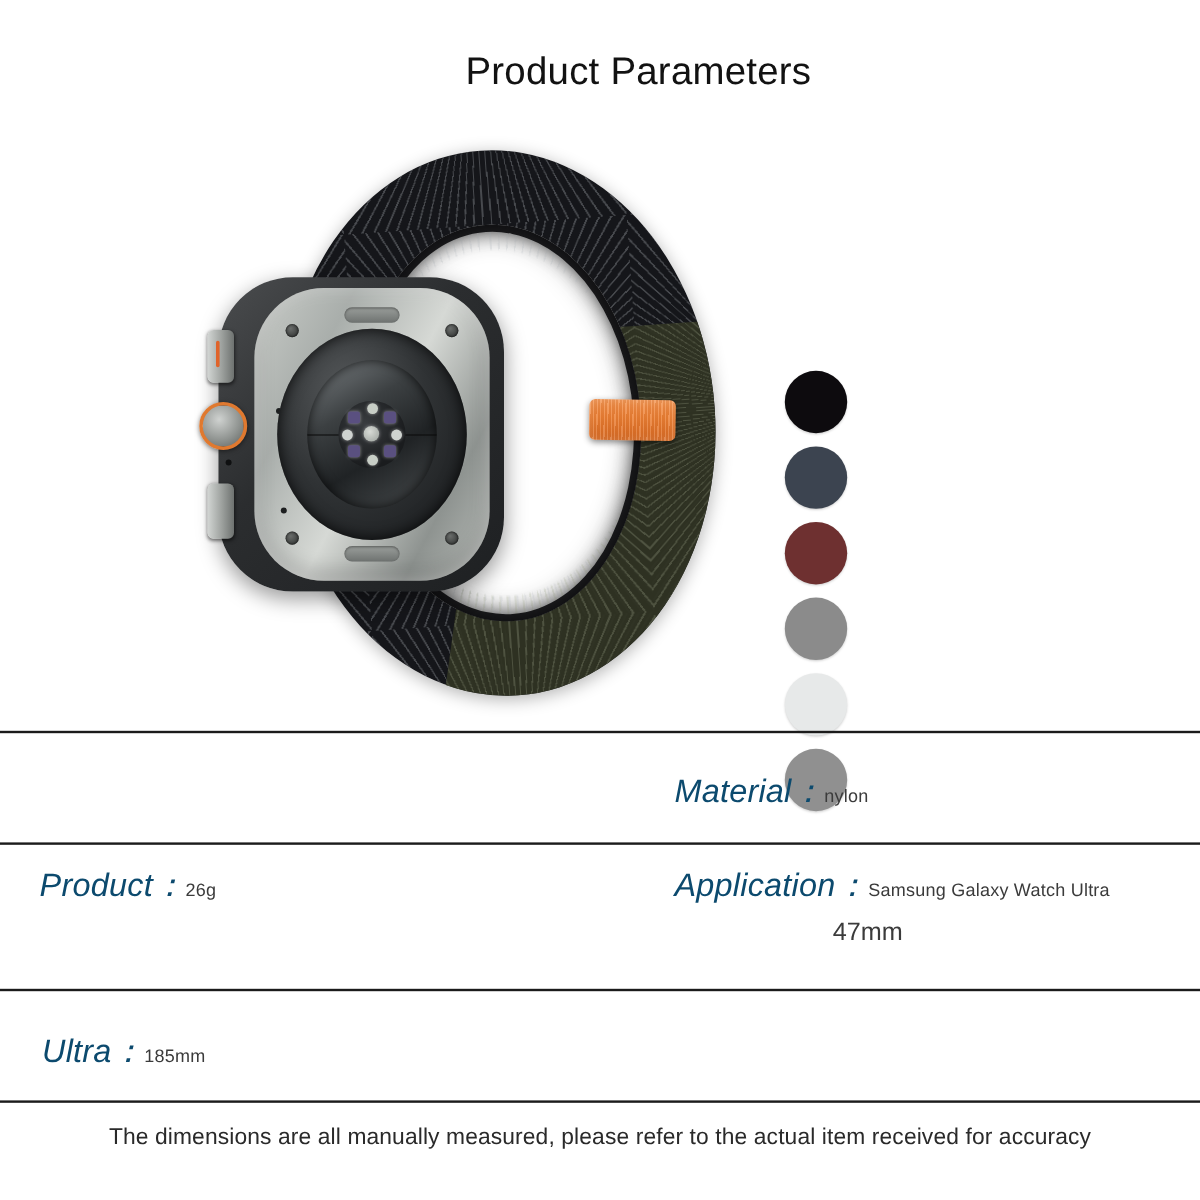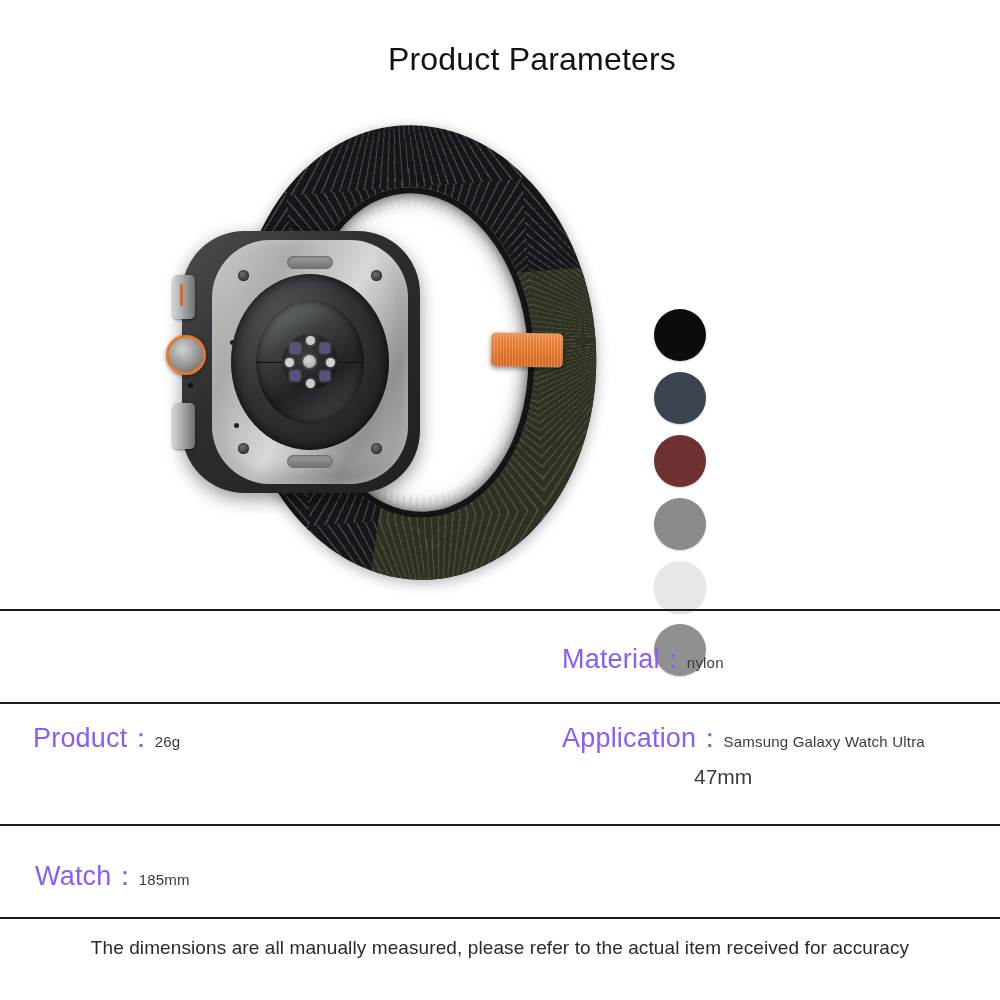--- a/index.html
+++ b/index.html
@@ -317,22 +317,23 @@
   .rule.r3 { top: 824px; }
   .rule.r4 { top: 917px; }
 
   .spec {
     position: absolute;
     white-space: nowrap;
   }
   .spec .lbl {
     font-size: 27px;
     font-weight: 400;
-    color: #8b5cf6;
+    color: #0c4a6e;
     letter-spacing: 0.2px;
+    font-style: italic;
   }
   .spec .val {
     font-size: 15px;
     font-weight: 400;
     color: #3b3b3b;
     letter-spacing: 0.2px;
   }
 
   .spec-material   { left: 562px; top: 641px; }
   .spec-weight     { left: 33px;  top: 720px; }
@@ -435,16 +436,16 @@
 <div class="spec spec-weight">
   <span class="lbl">Product：</span><span class="val">26g</span>
 </div>
 
 <div class="spec spec-application">
   <span class="lbl">Application：</span><span class="val">Samsung Galaxy Watch Ultra</span>
 </div>
 <div class="app-line2">47mm</div>
 
 <div class="spec spec-size">
-  <span class="lbl">Watch：</span><span class="val">185mm</span>
+  <span class="lbl">Ultra：</span><span class="val">185mm</span>
 </div>
 
 <div class="footnote">The dimensions are all manually measured, please refer to the actual item received for accuracy</div>
 
 </body></html>

